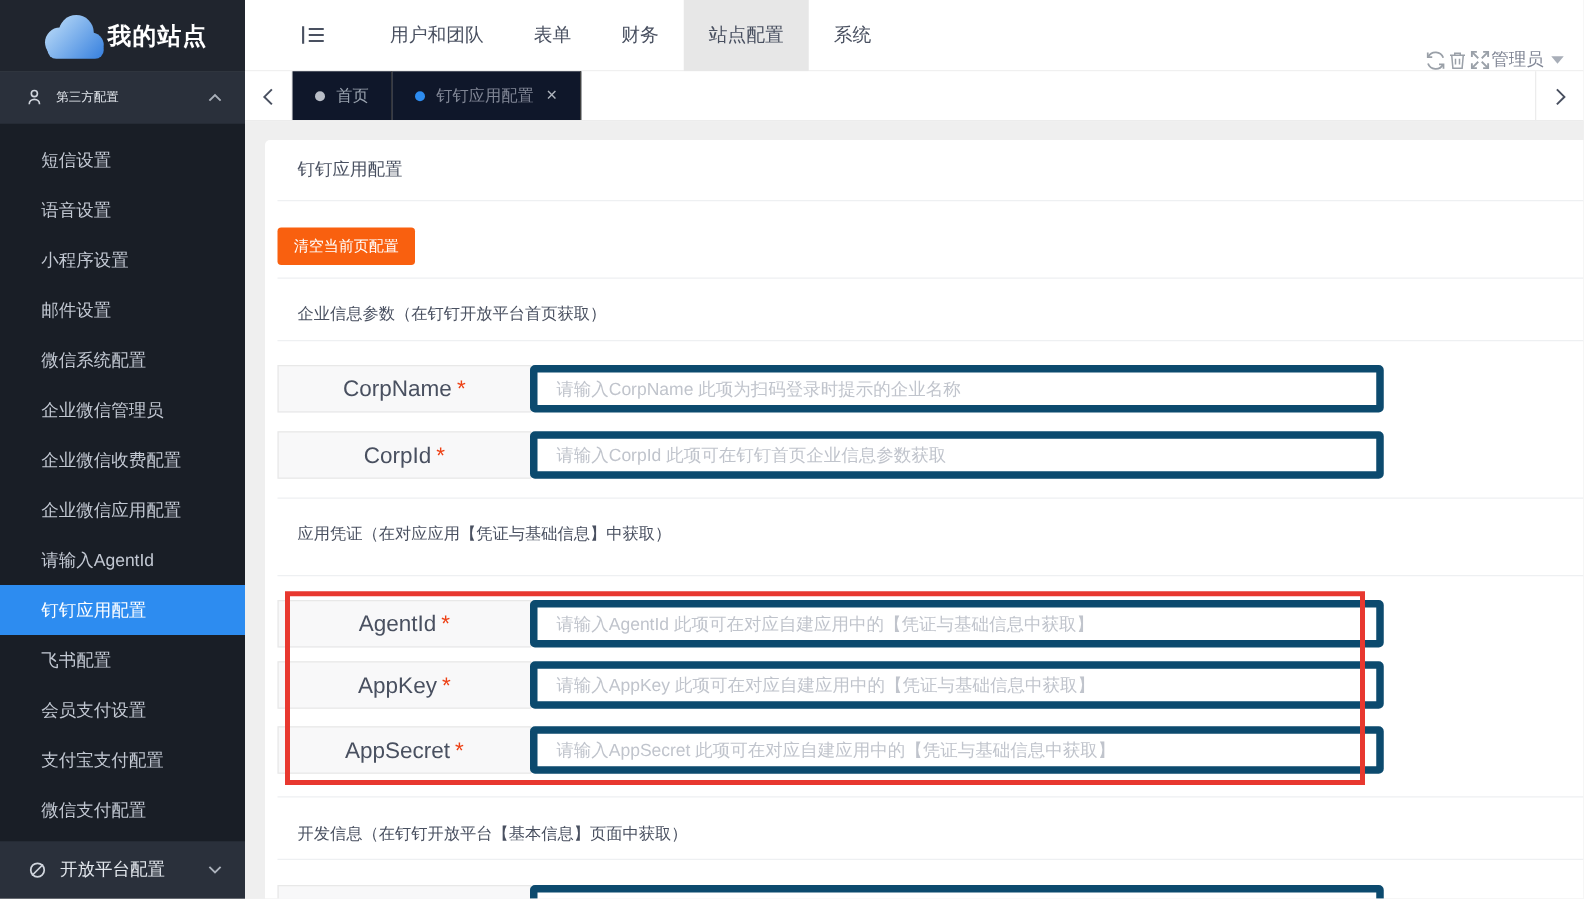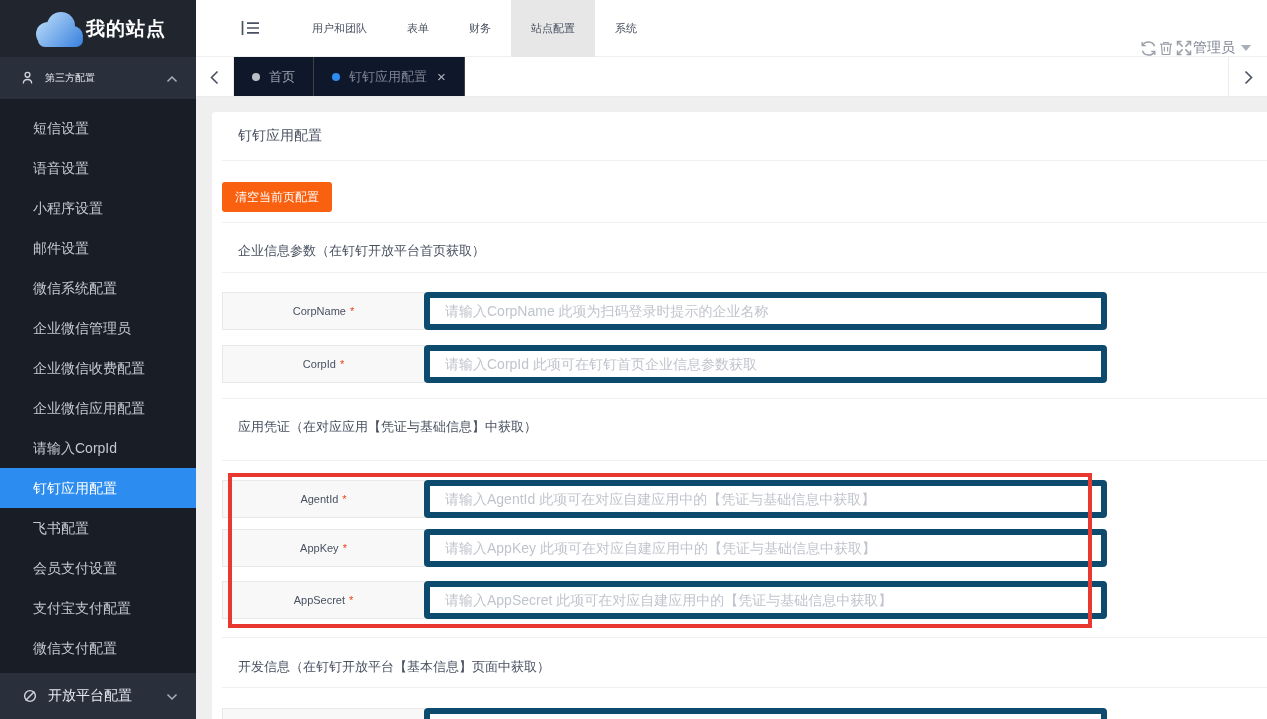--- a/index.html
+++ b/index.html
@@ -9,21 +9,21 @@
 
   
   .logo { position:absolute; left:0; top:0; width:196px; height:57px; background:#20252e; display:flex; align-items:center; }
   .logo svg { margin-left:28px; }
   .logo-title { color:#fff; font-size:19px; font-weight:bold; letter-spacing:1px; }
 
   
   .topnav { position:absolute; left:196px; top:0; width:1071px; height:57px; background:#fff; border-bottom:1px solid #f0f0f0; display:flex; align-items:center; }
   .fold-btn { margin-left:44px; width:20px; height:20px; display:flex; align-items:center; justify-content:center; cursor:pointer; }
   .nav-items { display:flex; height:57px; margin-left:32px; }
-  .nav-item { padding:0 20px; line-height:57px; font-size:11px; color:#495060; cursor:pointer; white-space:nowrap; }
+  .nav-item { padding:0 20px; line-height:57px; font-size:15px; color:#495060; cursor:pointer; white-space:nowrap; }
   .nav-item.active { background:#e7e7e7; }
   .nav-right { margin-left:auto; display:flex; align-items:center; margin-right:16px;margin-top:40px; }
   .nav-icon { width:18px; height:18px; display:flex; align-items:center; justify-content:center; cursor:pointer; }
   .admin { display:flex; align-items:center; gap:6px; cursor:pointer; }
   .admin-label { font-size:14px; color:#808695; }
   .caret-down-tri { width:0; height:0; border-left:5px solid transparent; border-right:5px solid transparent; border-top:6px solid #a8aeb8; }
 
   
   .tabbar { position:absolute; left:196px; top:57px; width:1071px; height:40px; background:#fff; border-bottom:1px solid #ececec; display:flex; }
   .tab-arrow { width:38px; height:40px; display:flex; align-items:center; justify-content:center; border-right:1px solid #ececec; cursor:pointer; flex:0 0 auto; }
@@ -50,21 +50,21 @@
   .side-footer .chev { margin-left:auto; margin-right:18px; }
 
   
   .main-bg { position:absolute; left:196px; top:97px; width:1071px; height:622px; background:#efefef; }
   .panel { position:absolute; left:212px; top:112px; width:1055px; height:607px; background:#fff; border-radius:4px 0 0 0; overflow:hidden; }
   .panel .hr { position:absolute; left:10px; right:0; border-top:1px solid #eef0f2; }
   .page-title { position:absolute; left:26px; top:15px; font-size:14px; color:#495060; font-weight:500; }
   .clear-btn { position:absolute; left:10px; top:70px; height:30px; line-height:30px; padding:0 13px; background:#f9600f; color:#fff; font-size:12px; border:none; border-radius:3px; cursor:pointer; }
   .sec-title { position:absolute; left:26px; font-size:13px; color:#495060; }
   .form-row { position:absolute; left:10px; height:38px; display:flex; }
-  .row-label { width:203px; height:38px; background:#f8f8f9; border:1px solid #e8e8e8; display:flex; align-items:center; justify-content:center; font-size:11px; color:#495060; flex:0 0 auto; }
+  .row-label { width:203px; height:38px; background:#f8f8f9; border:1px solid #e8e8e8; display:flex; align-items:center; justify-content:center; font-size:18px; color:#495060; flex:0 0 auto; }
   .req { color:#ed4014; margin-left:4px; }
   .row-input { width:683px; height:38px; border:6px solid #0c4a6e; border-radius:4px; margin-left:-1px; padding:0 15px; font-size:14px; color:#495060; outline:none; font-family:"Liberation Sans","DejaVu Sans",sans-serif; }
   .row-input::placeholder { color:#c0c4cc; opacity:1; }
   .red-box { position:absolute; left:16px; top:361px; width:864px; height:155px; border:4px solid #e8382f; pointer-events:none; }
 </style>
 </head>
 <body>
 
 <div class="app">
 
@@ -171,21 +171,21 @@
     </div>
     <div class="menu">
       <div class="menu-item">短信设置</div>
       <div class="menu-item">语音设置</div>
       <div class="menu-item">小程序设置</div>
       <div class="menu-item">邮件设置</div>
       <div class="menu-item">微信系统配置</div>
       <div class="menu-item">企业微信管理员</div>
       <div class="menu-item">企业微信收费配置</div>
       <div class="menu-item">企业微信应用配置</div>
-      <div class="menu-item">请输入CorpId</div>
+      <div class="menu-item">请输入AgentId</div>
       <div class="menu-item active">钉钉应用配置</div>
       <div class="menu-item">飞书配置</div>
       <div class="menu-item">会员支付设置</div>
       <div class="menu-item">支付宝支付配置</div>
       <div class="menu-item">微信支付配置</div>
     </div>
     <div class="side-footer">
       <svg class="pl" width="16" height="16" viewBox="0 0 16 16" fill="none" stroke="#d0d5dd" stroke-width="1.4">
         <circle cx="8" cy="8" r="5.4"></circle>
         <path d="M3.6 12.4L12.4 3.6"></path>

